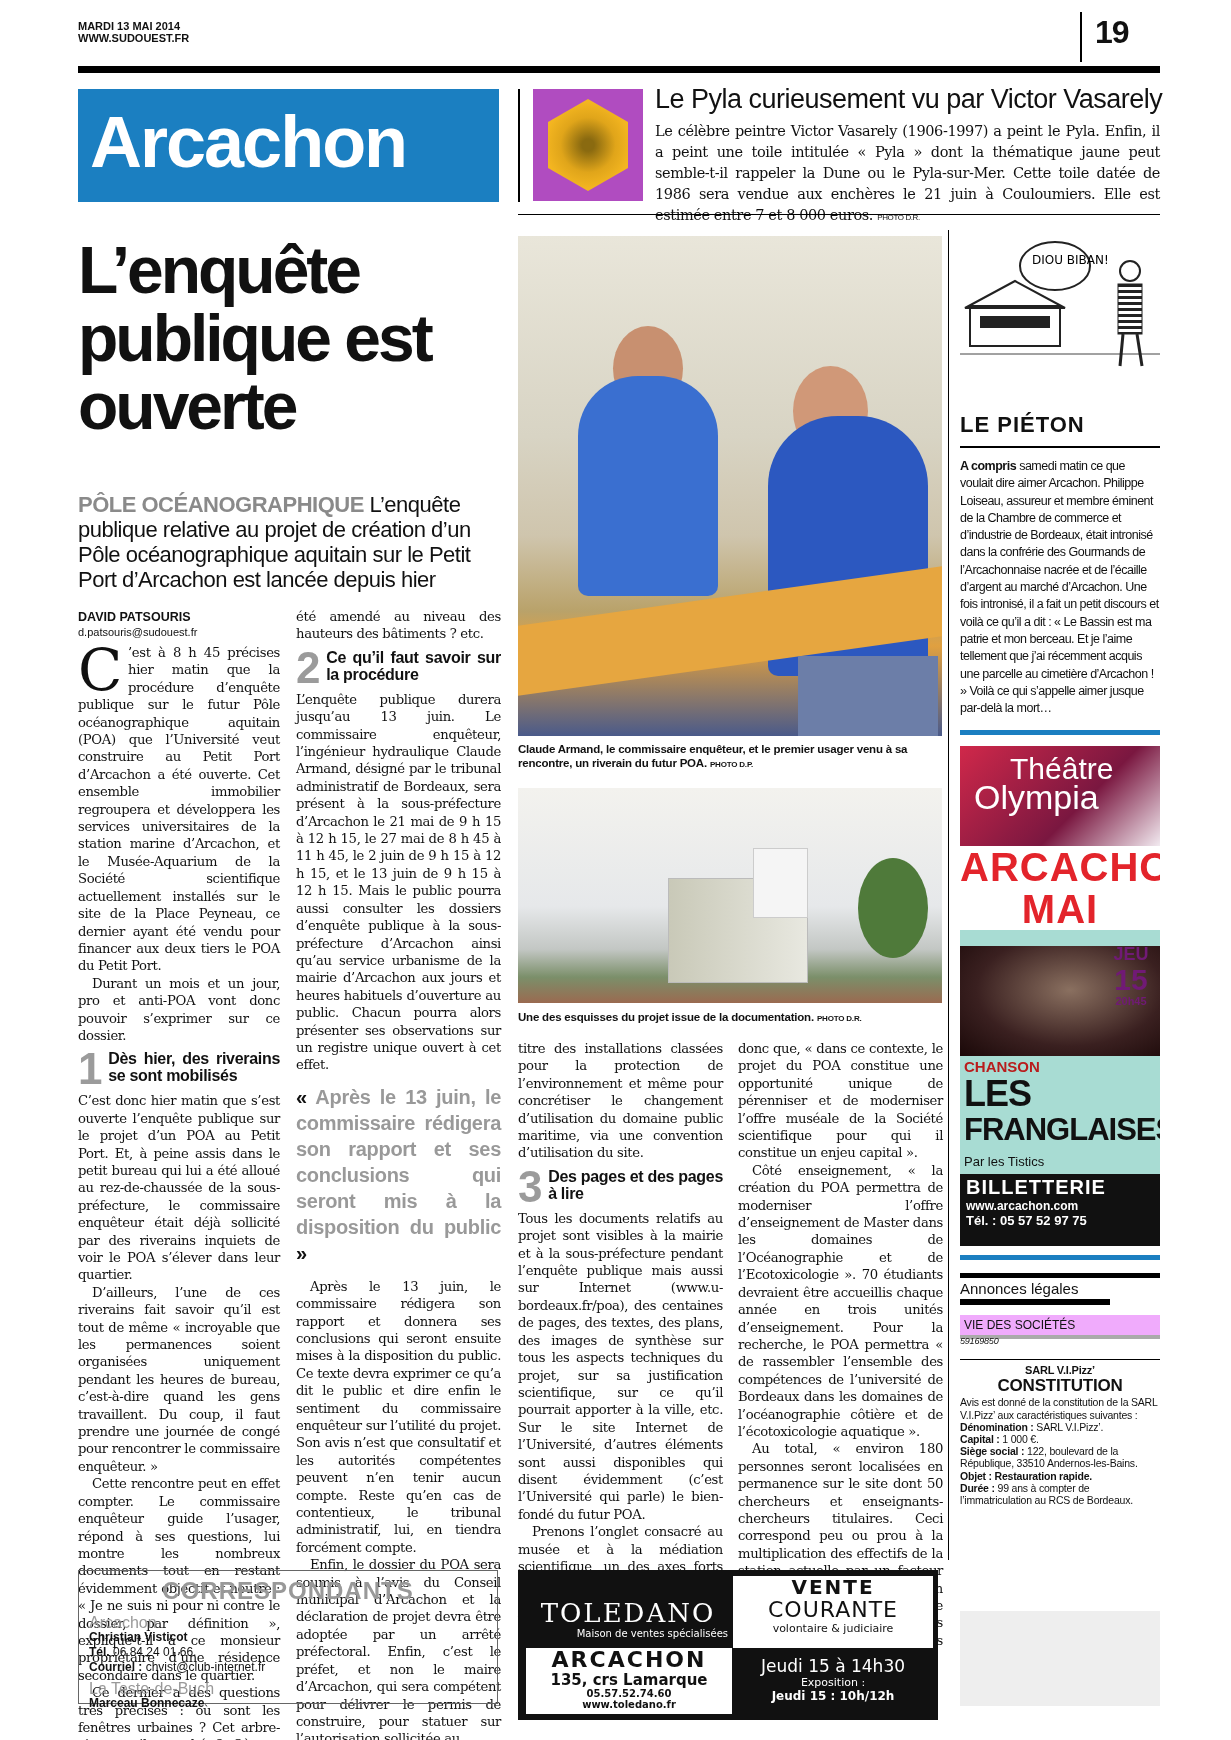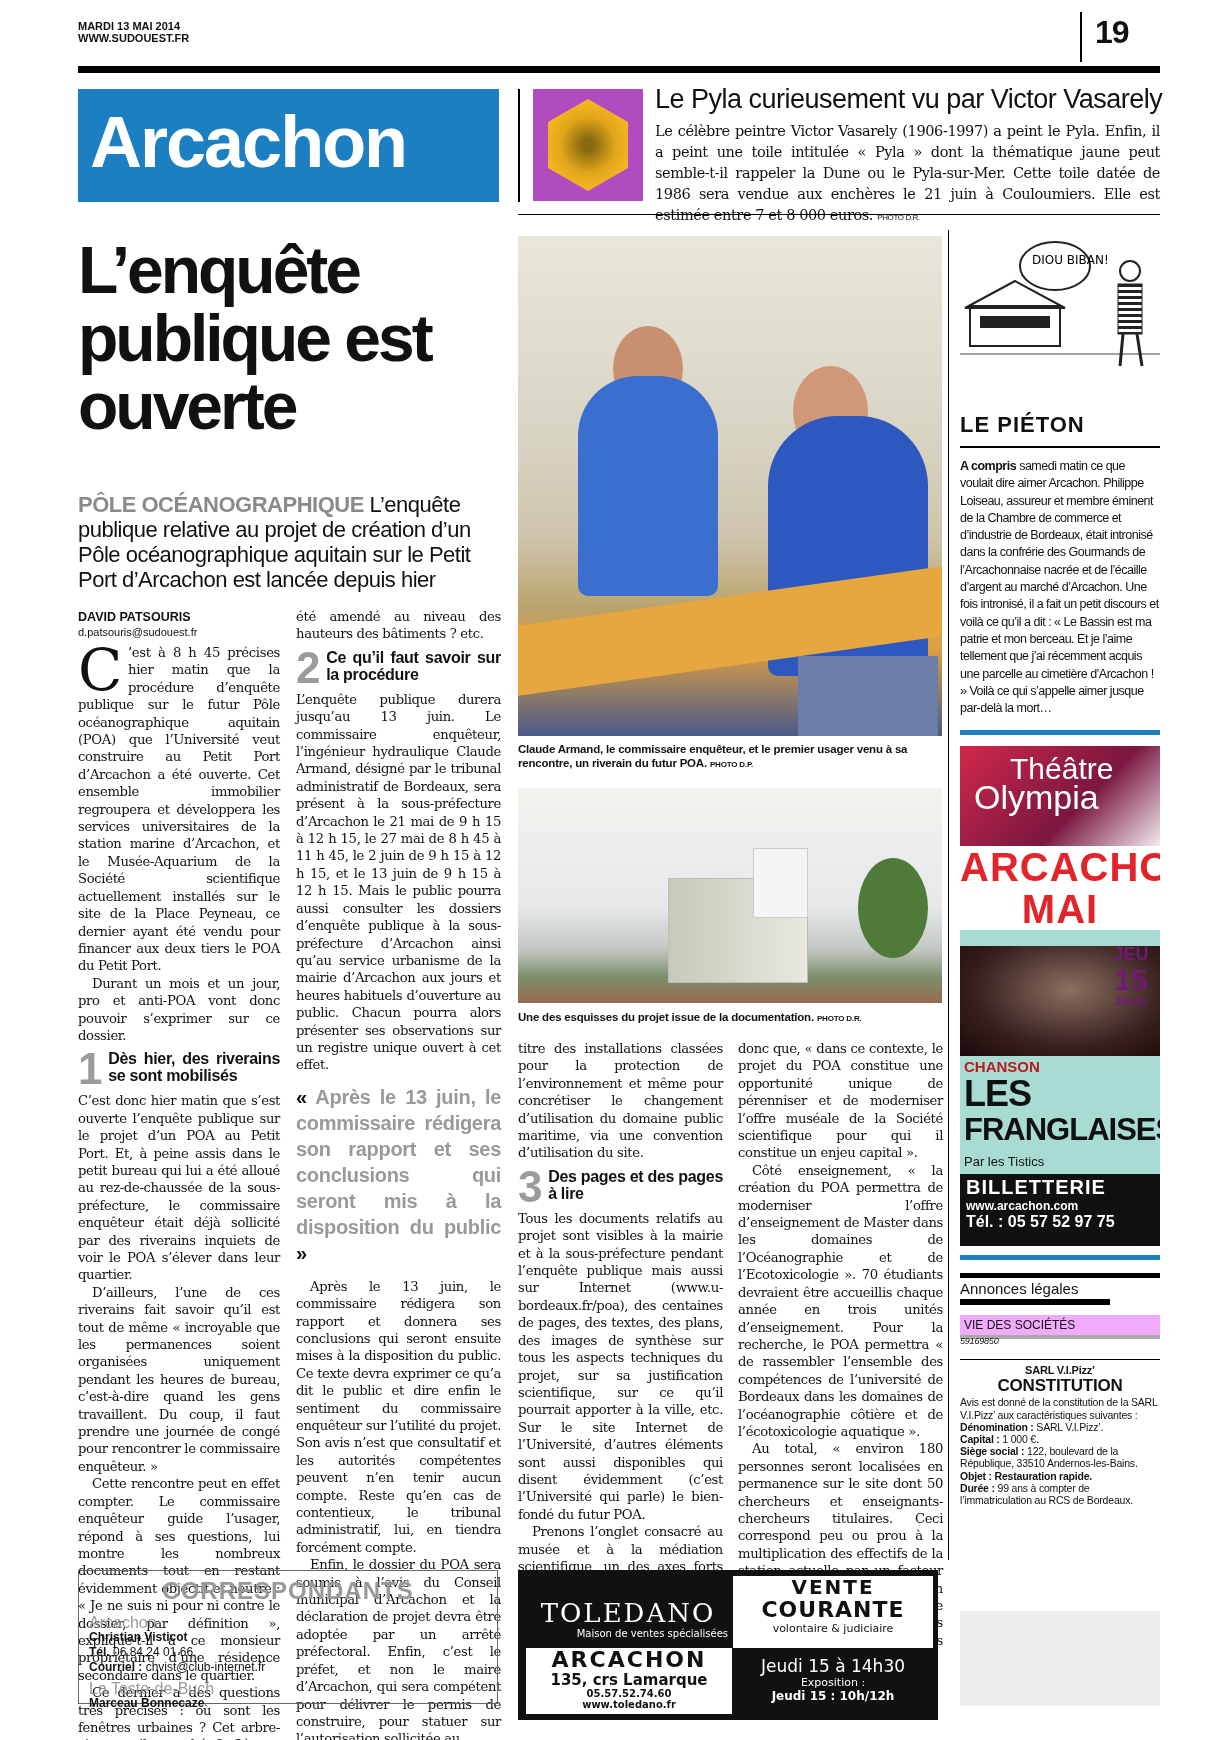--- a/index.html
+++ b/index.html
@@ -211,21 +211,21 @@
   </div>
   <div class="chanson">CHANSON</div>
   <div class="les">
       <div>LES</div>
       <div style="font-size:31px">FRANGLAISES</div>
     </div>
   <div class="par">Par les Tistics</div>
   <div class="bill">
     <div style="font-size:20px;font-weight:bold;letter-spacing:1px">BILLETTERIE</div>
     <div style="font-size:12px;font-weight:bold">www.arcachon.com</div>
-    <div style="font-size:16px;font-weight:bold">Tél. : 05 57 52 97 75</div>
+    <div style="font-size:13px;font-weight:bold">Tél. : 05 57 52 97 75</div>
   </div>
 </div>
 <div class="abs blueline" style="left:960px;top:1255px;width:200px"></div>
 
 <div class="abs annonces">
   <div style="height:5px;background:#000;margin-top:8px"></div>
   <div style="font-family:'Liberation Sans',sans-serif;font-size:15px;padding:2px 0">Annonces légales</div>
   <div style="height:6px;background:#000;width:150px"></div>
   <div style="margin-top:10px;background:#f0abfc;font-family:'Liberation Sans',sans-serif;font-size:12px;padding:3px 4px;border-bottom:4px solid #aaa">VIE DES SOCIÉTÉS</div>
 </div>
@@ -260,21 +260,21 @@
   <div style="position:absolute;left:10px;top:28px;width:200px;text-align:center;font-family:'DejaVu Serif',serif;font-size:26px;letter-spacing:2px">TOLEDANO</div>
   <div style="position:absolute;left:10px;top:58px;width:200px;text-align:right;font-size:10px">Maison de ventes spécialisées</div>
   <div style="position:absolute;left:8px;top:78px;width:206px;height:66px;background:#fff;color:#111;text-align:center">
     <div style="font-size:22px;font-weight:bold;letter-spacing:2px;line-height:24px">ARCACHON</div>
     <div style="font-size:15px;font-weight:bold;line-height:16px">135, crs Lamarque</div>
     <div style="font-size:10px;font-weight:bold">05.57.52.74.60</div>
     <div style="font-size:10px;font-weight:bold">www.toledano.fr</div>
   </div>
   <div style="position:absolute;left:215px;top:6px;width:200px;height:72px;background:#fff;color:#111;text-align:center">
     <div style="font-size:20px;font-weight:bold;letter-spacing:2px;line-height:22px">VENTE</div>
-    <div style="font-size:22px;font-weight:bold;letter-spacing:1px;line-height:24px">COURANTE</div>
+    <div style="font-size:22px;font-weight:normal;letter-spacing:1px;line-height:24px">COURANTE</div>
     <div style="font-size:11px">volontaire &amp; judiciaire</div>
   </div>
   <div style="position:absolute;left:215px;top:86px;width:200px;text-align:center">
     <div style="font-size:17px">Jeudi 15 à 14h30</div>
     <div style="font-size:11px">Exposition :</div>
     <div style="font-size:12px;font-weight:bold">Jeudi 15 : 10h/12h</div>
   </div>
 </div>
 
 </body></html>

